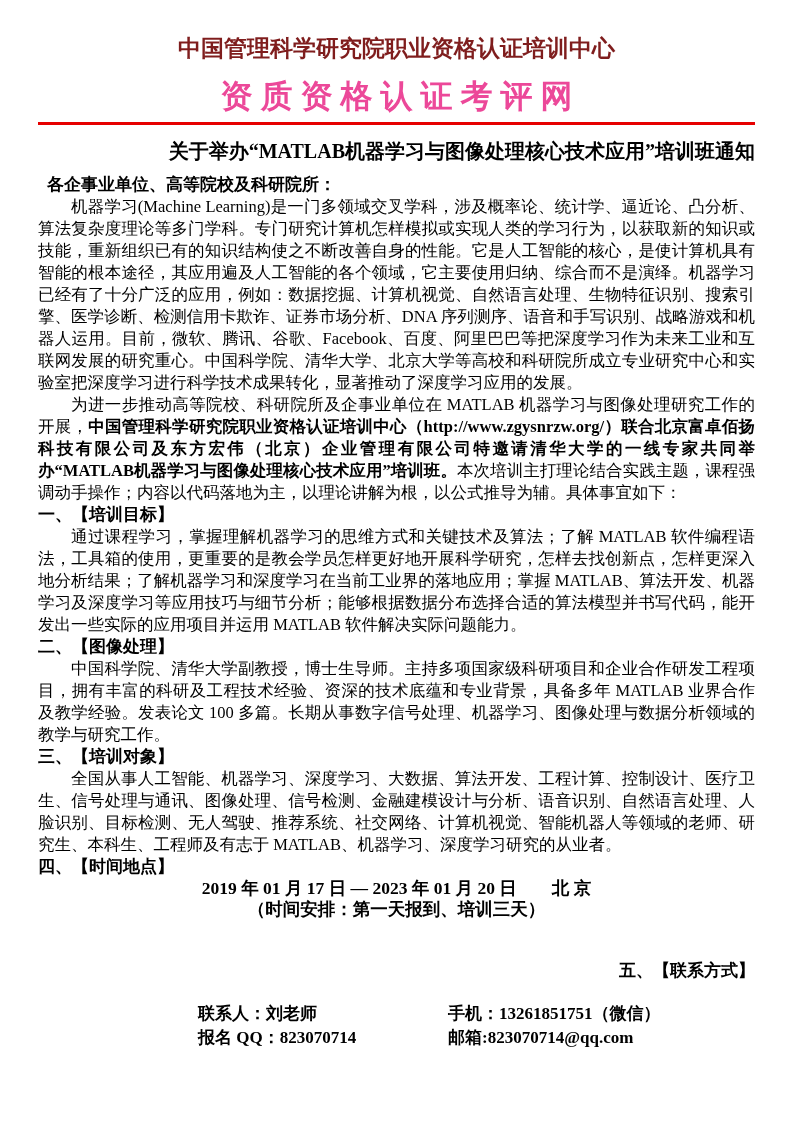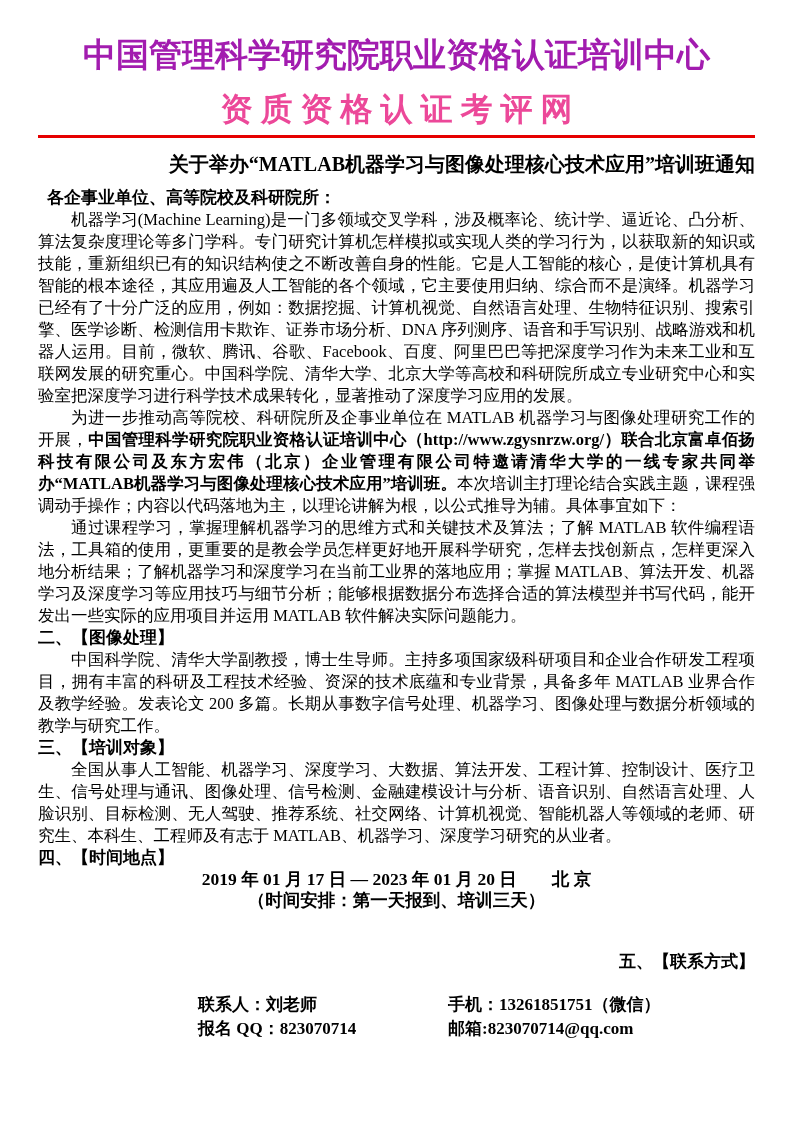--- a/index.html
+++ b/index.html
@@ -12,22 +12,22 @@
     font-family: "Liberation Serif", "DejaVu Serif", serif;
     color: #000000;
   }
   .page {
     width: 793px;
     height: 1122px;
     padding: 30px 38px 0 38px;
   }
   .org-title {
     margin: 4px 0 0 0;
-    color: #a21caf;
-    font-size: 33px;
+    color: #7f1d1d;
+    font-size: 23px;
     font-weight: bold;
     text-align: center;
     line-height: 1.3;
     white-space: nowrap;
   }
   .site-title {
     margin: 14px 0 0 0;
     color: #ec4899;
     font-size: 32px;
     font-weight: bold;
@@ -102,24 +102,25 @@
   </header>
 
   <h2 class="notice-title">关于举办“MATLAB机器学习与图像处理核心技术应用”培训班通知</h2>
 
   <p class="salutation">各企事业单位、高等院校及科研院所：</p>
 
   <p class="body-text indent">机器学习(Machine Learning)是一门多领域交叉学科，涉及概率论、统计学、逼近论、凸分析、算法复杂度理论等多门学科。专门研究计算机怎样模拟或实现人类的学习行为，以获取新的知识或技能，重新组织已有的知识结构使之不断改善自身的性能。它是人工智能的核心，是使计算机具有智能的根本途径，其应用遍及人工智能的各个领域，它主要使用归纳、综合而不是演绎。机器学习已经有了十分广泛的应用，例如：数据挖掘、计算机视觉、自然语言处理、生物特征识别、搜索引擎、医学诊断、检测信用卡欺诈、证券市场分析、DNA 序列测序、语音和手写识别、战略游戏和机器人运用。目前，微软、腾讯、谷歌、Facebook、百度、阿里巴巴等把深度学习作为未来工业和互联网发展的研究重心。中国科学院、清华大学、北京大学等高校和科研院所成立专业研究中心和实验室把深度学习进行科学技术成果转化，显著推动了深度学习应用的发展。</p>
 
   <p class="body-text indent"><span>为进一步推动高等院校、科研院所及企事业单位在 MATLAB 机器学习与图像处理研究工作的开展，</span><span class="bold">中国管理科学研究院职业资格认证培训中心（http://www.zgysnrzw.org/）联合北京富卓佰扬科技有限公司及东方宏伟（北京）企业管理有限公司特邀请清华大学的一线专家共同举办“MATLAB机器学习与图像处理核心技术应用”培训班。</span><span>本次培训主打理论结合实践主题，课程强调动手操作；内容以代码落地为主，以理论讲解为根，以公式推导为辅。具体事宜如下：</span></p>
 
+  <p class="sec-head">一、【培训目标】</p>
   <p class="body-text indent">通过课程学习，掌握理解机器学习的思维方式和关键技术及算法；了解 MATLAB 软件编程语法，工具箱的使用，更重要的是教会学员怎样更好地开展科学研究，怎样去找创新点，怎样更深入地分析结果；了解机器学习和深度学习在当前工业界的落地应用；掌握 MATLAB、算法开发、机器学习及深度学习等应用技巧与细节分析；能够根据数据分布选择合适的算法模型并书写代码，能开发出一些实际的应用项目并运用 MATLAB 软件解决实际问题能力。</p>
 
   <p class="sec-head">二、【图像处理】</p>
-  <p class="body-text indent">中国科学院、清华大学副教授，博士生导师。主持多项国家级科研项目和企业合作研发工程项目，拥有丰富的科研及工程技术经验、资深的技术底蕴和专业背景，具备多年 MATLAB 业界合作及教学经验。发表论文 200 多篇。长期从事数字信号处理、机器学习、图像处理与数据分析领域的教学与研究工作。</p>
+  <p class="body-text indent">中国科学院、清华大学副教授，博士生导师。主持多项国家级科研项目和企业合作研发工程项目，拥有丰富的科研及工程技术经验、资深的技术底蕴和专业背景，具备多年 MATLAB 业界合作及教学经验。发表论文 100 多篇。长期从事数字信号处理、机器学习、图像处理与数据分析领域的教学与研究工作。</p>
 
   <p class="sec-head">三、【培训对象】</p>
   <p class="body-text indent">全国从事人工智能、机器学习、深度学习、大数据、算法开发、工程计算、控制设计、医疗卫生、信号处理与通讯、图像处理、信号检测、金融建模设计与分析、语音识别、自然语言处理、人脸识别、目标检测、无人驾驶、推荐系统、社交网络、计算机视觉、智能机器人等领域的老师、研究生、本科生、工程师及有志于 MATLAB、机器学习、深度学习研究的从业者。</p>
 
   <p class="sec-head">四、【时间地点】</p>
   <p class="sched-line center">2019 年 01 月 17 日 — 2023 年 01 月 20 日　　北 京</p>
   <p class="sched-line center">（时间安排：第一天报到、培训三天）</p>
 
   <p class="sec-head contact-head">五、【联系方式】</p>
 

